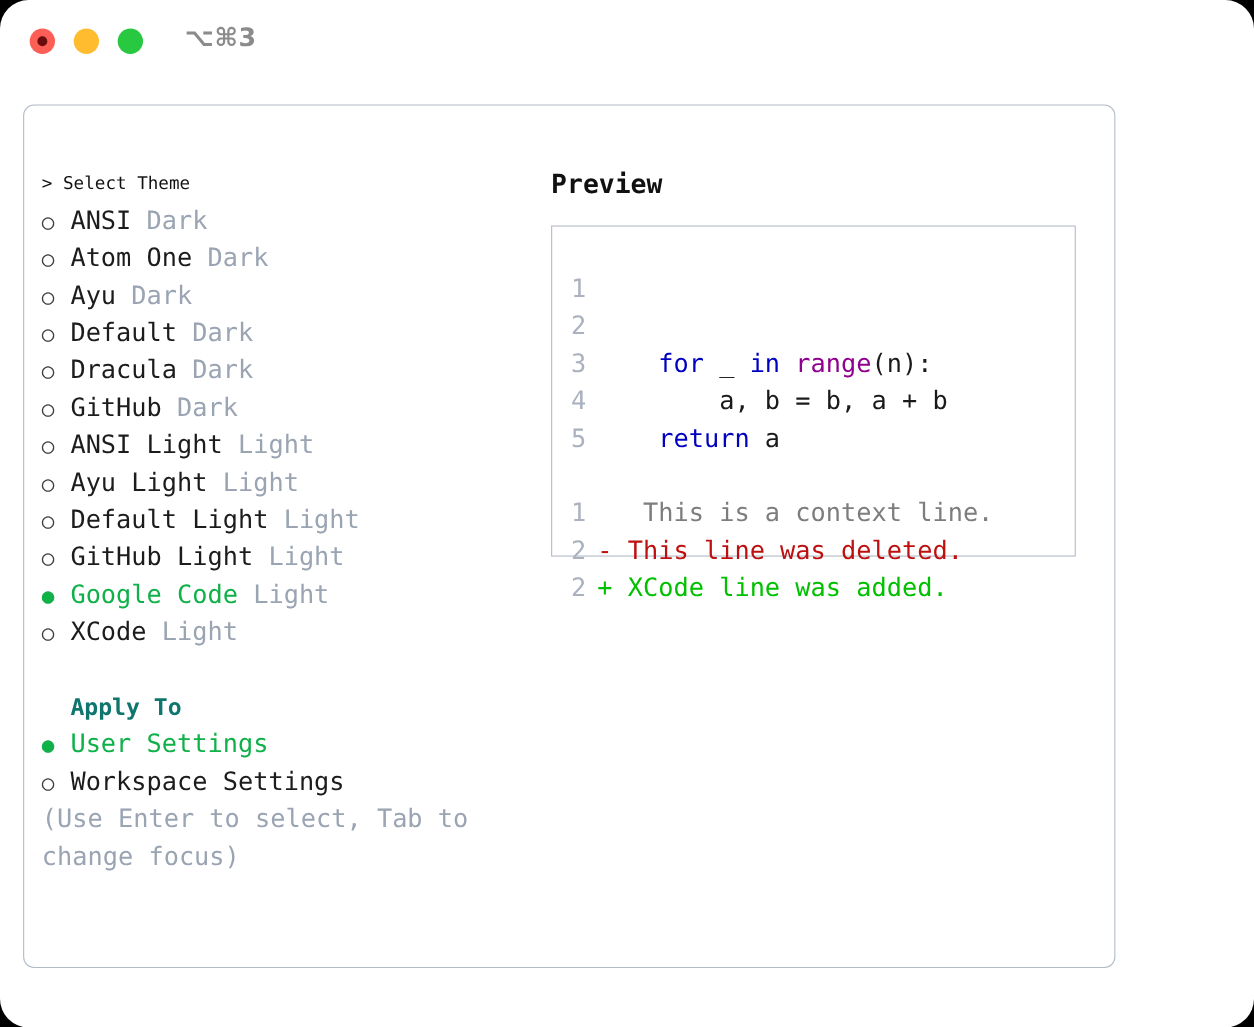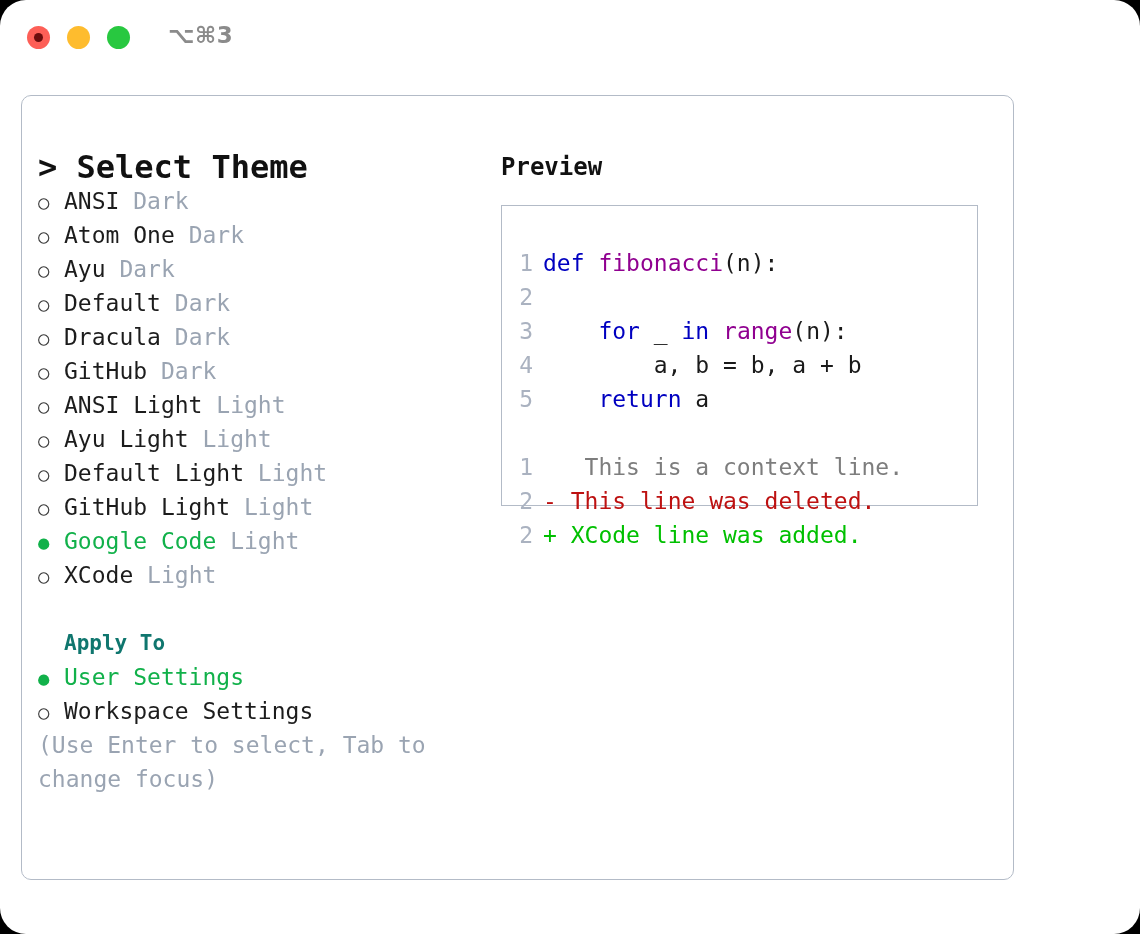--- a/index.html
+++ b/index.html
@@ -85,22 +85,22 @@
 
   
   #left-col {
     position: absolute;
     left: 16px;
     top: 54px;
     width: 460px;
   }
 
   .list-header {
-    font-size: 32px;
-    font-weight: bold;
+    font-size: 16px;
+    font-weight: normal;
     color: #111111;
     white-space: pre;
     line-height: 34px;
     height: 34px;
   }
 
   .opt-row {
     display: flex;
     align-items: baseline;
     line-height: 34px;
@@ -240,21 +240,21 @@
           <div class="opt-row"><span class="opt-marker">○</span><span class="opt-label">Workspace Settings</span></div>
         </div>
 
       <div id="hint">(Use Enter to select, Tab to change focus)</div>
     </div>
 
     <div id="right-col">
       <div id="preview-title">Preview</div>
       <div id="preview-box">
         <div id="code-area">
-            <div class="code-line"><span class="ln">1</span><span class="code-text"><span class="tok-kw">def </span><span class="tok-fn">fibonacci</span><span class="tok-plain">(n):</span></span></div>
+            <div class="code-line"><span class="ln">1</span></div>
             <div class="code-line"><span class="ln">2</span></div>
             <div class="code-line"><span class="ln">3</span><span class="code-text"><span class="tok-plain">    </span><span class="tok-kw">for</span><span class="tok-plain"> _ </span><span class="tok-kw">in</span><span class="tok-plain"> </span><span class="tok-fn">range</span><span class="tok-plain">(n):</span></span></div>
             <div class="code-line"><span class="ln">4</span><span class="code-text"><span class="tok-plain">        a, b = b, a + b</span></span></div>
             <div class="code-line"><span class="ln">5</span><span class="code-text"><span class="tok-plain">    </span><span class="tok-kw">return</span><span class="tok-plain"> a</span></span></div>
             <div class="diff-gap"></div>
             <div class="code-line"><span class="ln">1</span><span class="diff-ctx"> </span><span class="diff-ctx">  This is a context line.</span></div>
             <div class="code-line"><span class="ln">2</span><span class="diff-del">-</span><span class="diff-del"> This line was deleted.</span></div>
             <div class="code-line"><span class="ln">2</span><span class="diff-add">+</span><span class="diff-add"> XCode line was added.</span></div>
           </div>
       </div>

